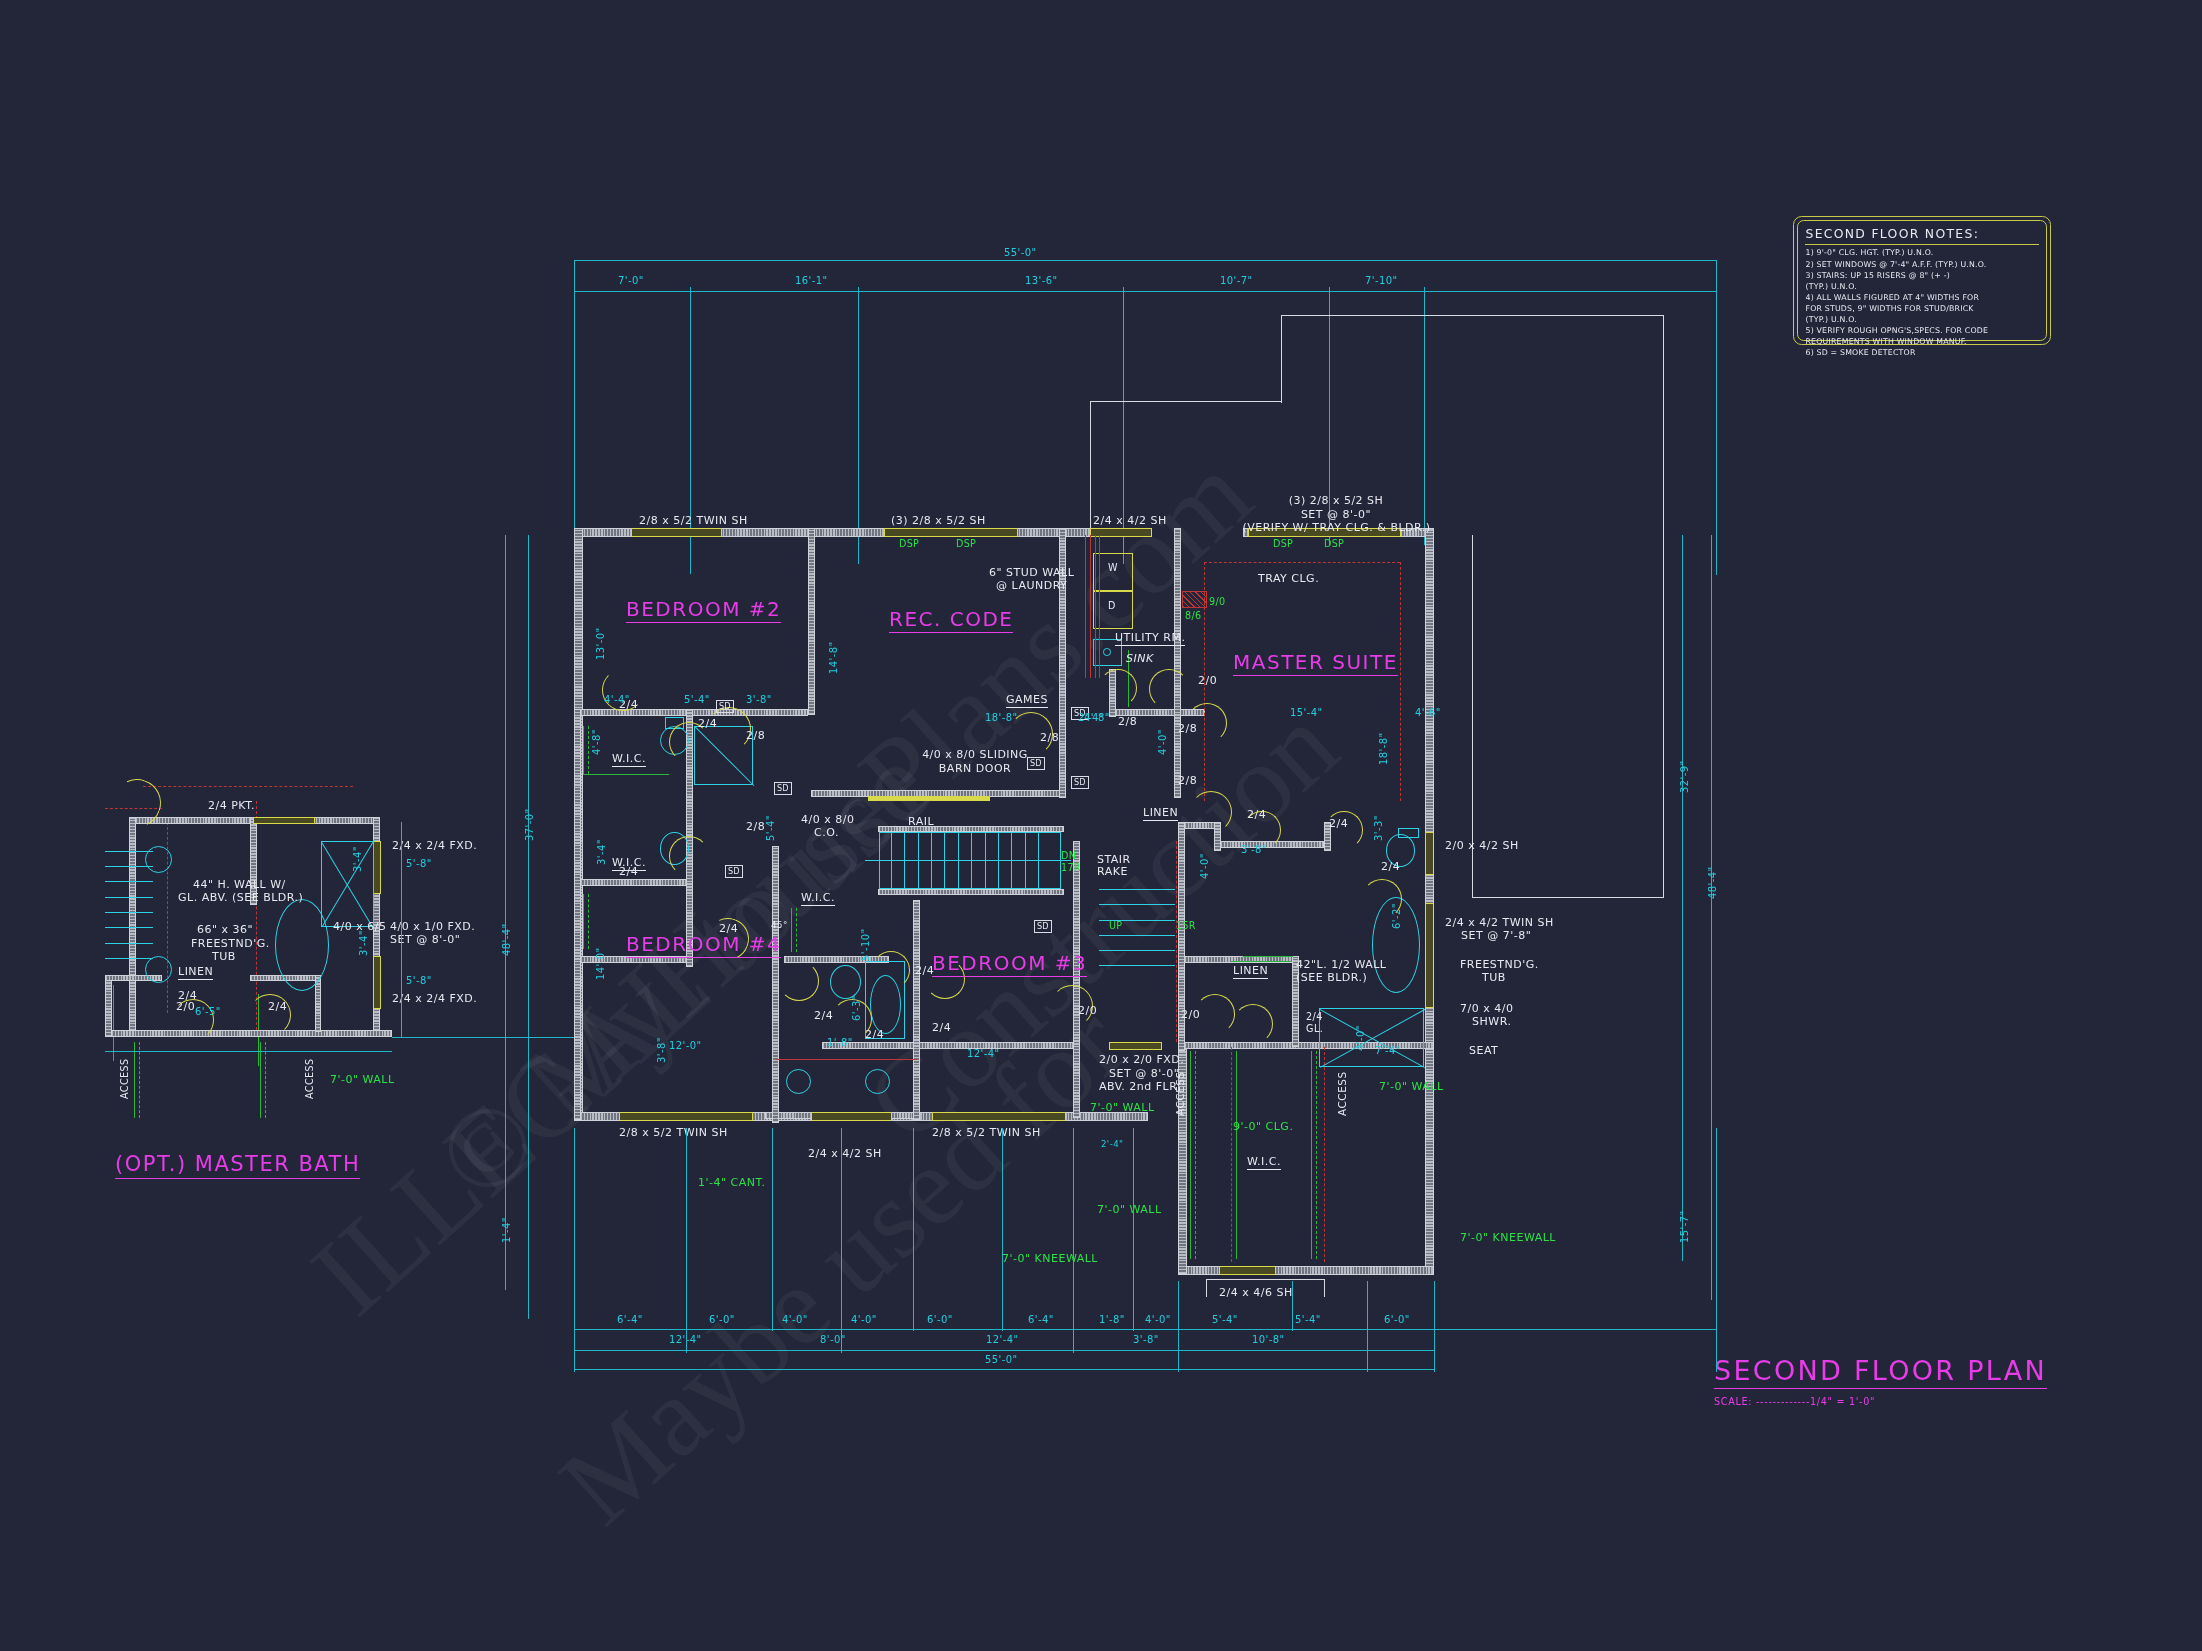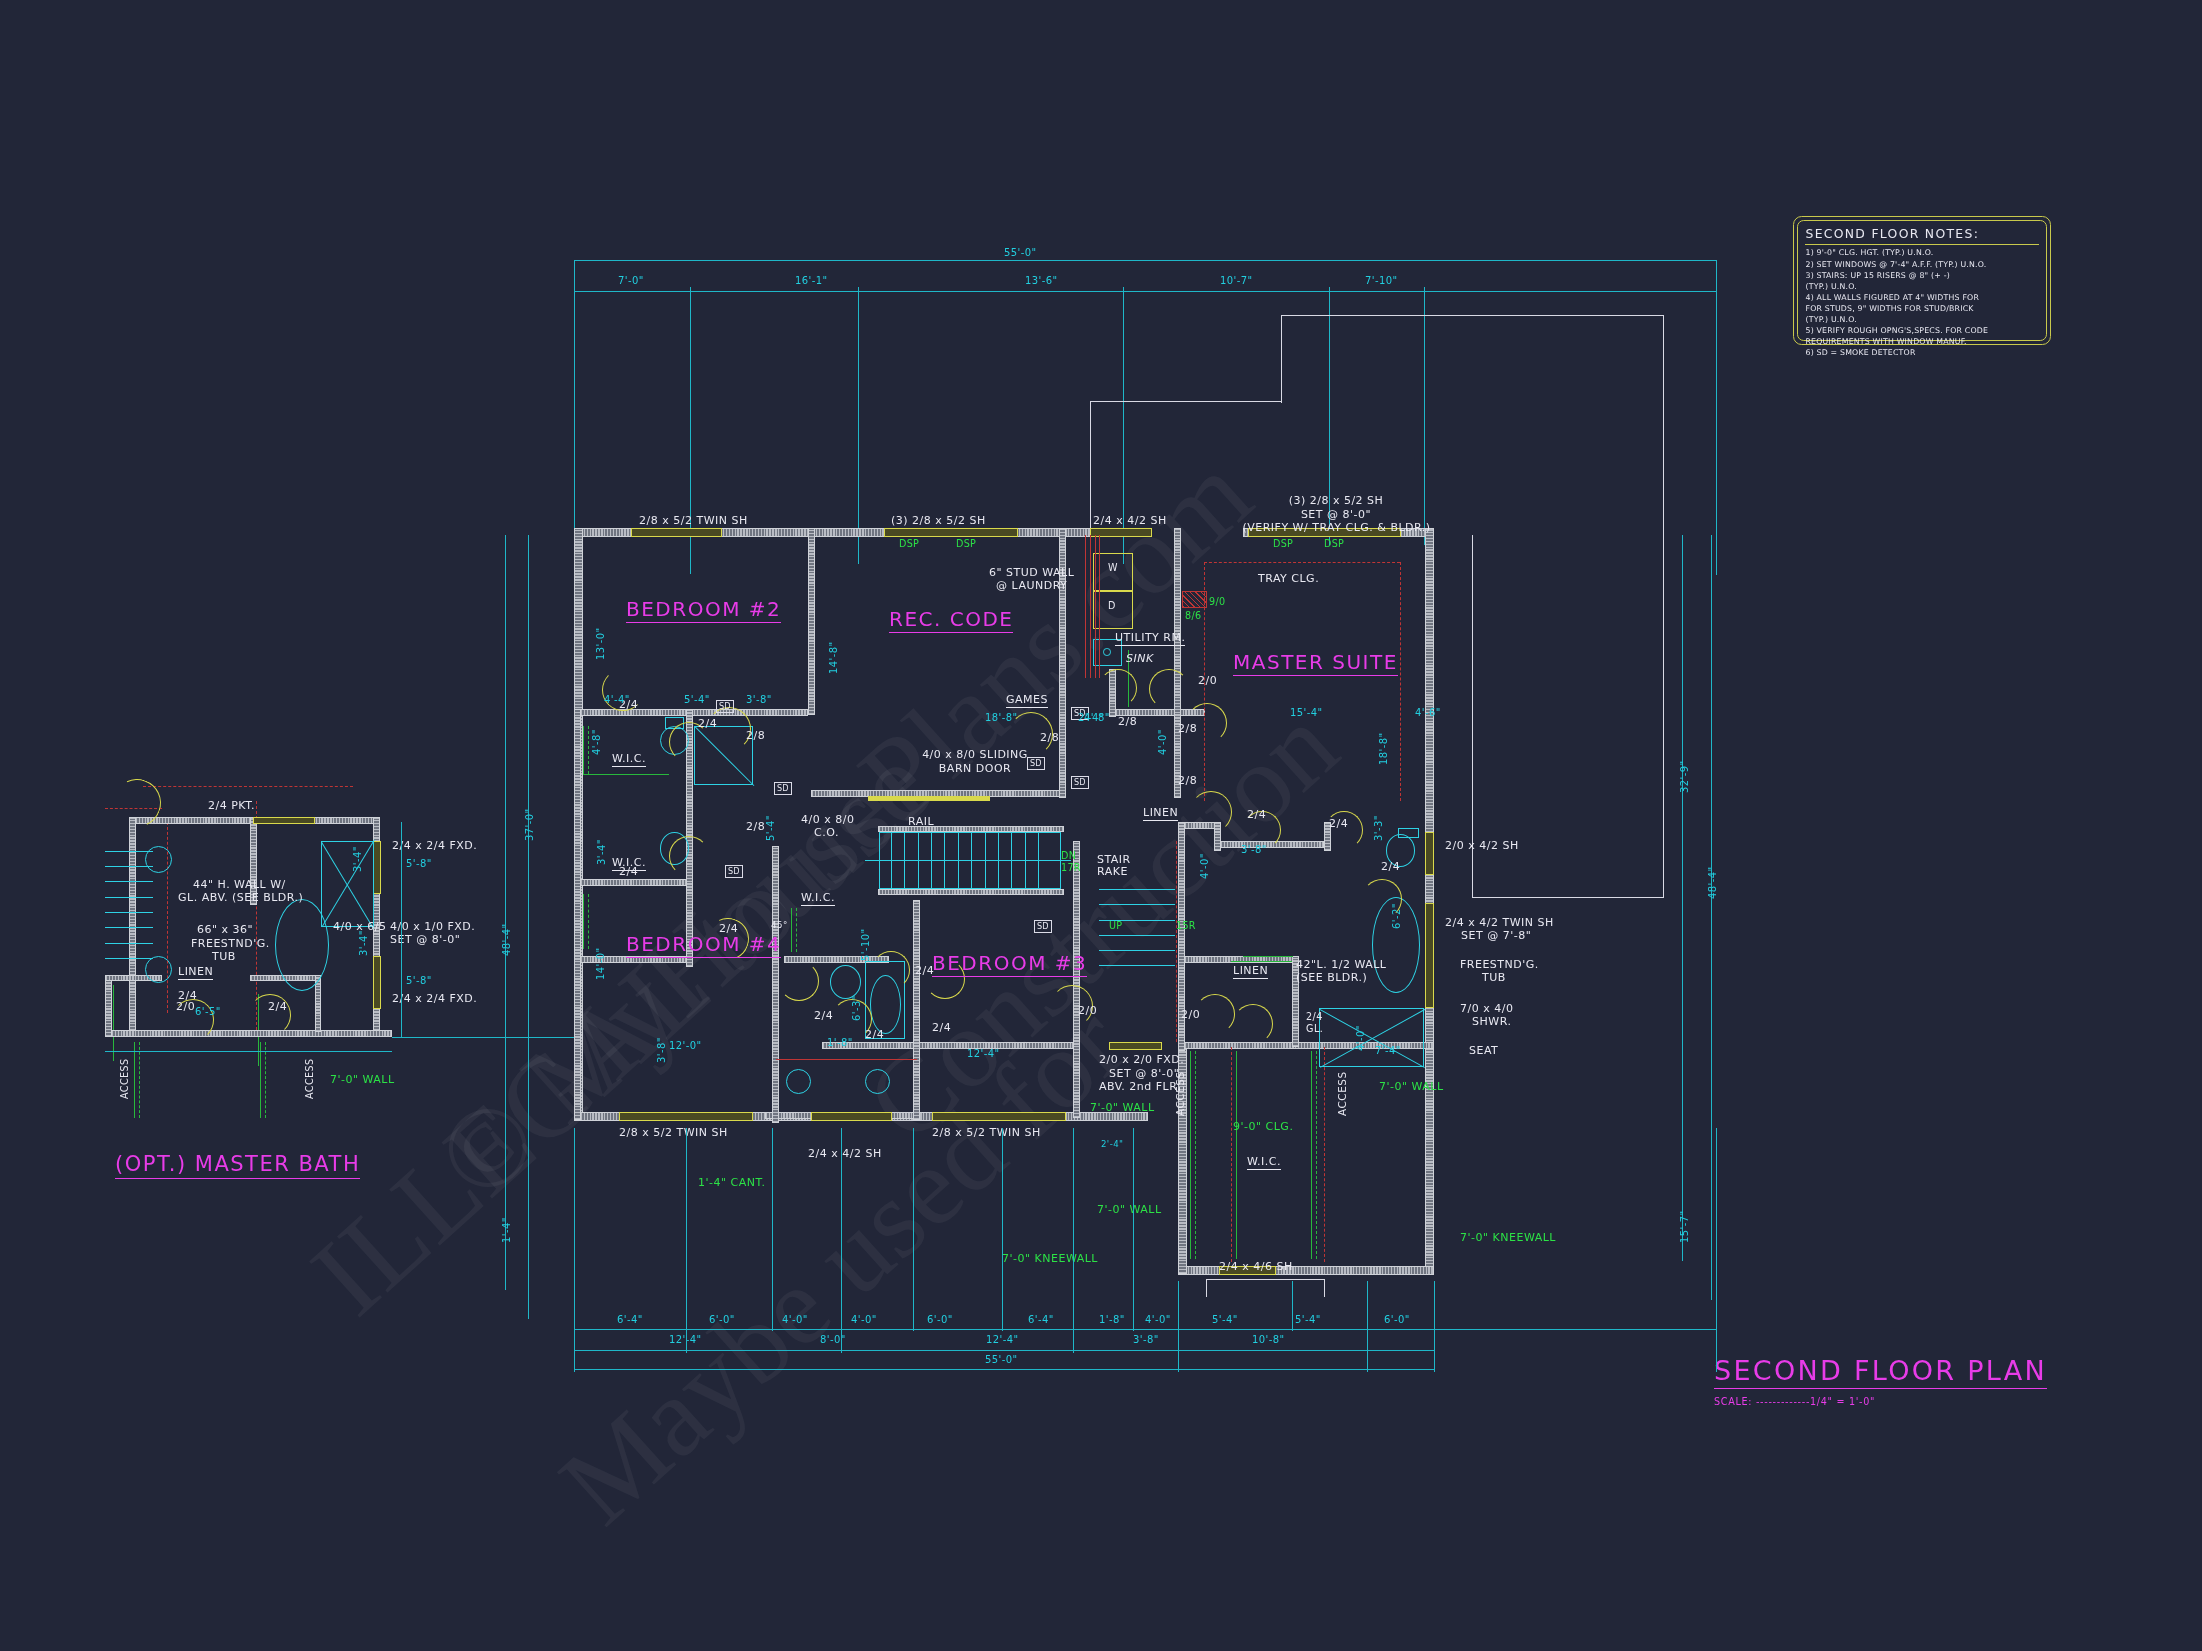--- a/index.html
+++ b/index.html
@@ -362,21 +362,21 @@
 <div class="note abs" style="left:1099px;top:1053px;">2/0 x 2/0 FXD.</div>
 <div class="note abs" style="left:1109px;top:1067px;">SET @ 8'-0"</div>
 <div class="note abs" style="left:1099px;top:1080px;">ABV. 2nd FLR.</div>
 <div class="abs" style="left:1174px;top:1116px;color:#e9e9f2;font-size:10.5px;letter-spacing:0.5px;
             transform:rotate(-90deg);transform-origin:0 0;white-space:nowrap;">ACCESS</div>
 <div class="abs" style="left:1336px;top:1116px;color:#e9e9f2;font-size:10.5px;letter-spacing:0.5px;
             transform:rotate(-90deg);transform-origin:0 0;white-space:nowrap;">ACCESS</div>
 <div class="note abs" style="left:619px;top:1126px;">2/8 x 5/2 TWIN SH</div>
 <div class="note abs" style="left:808px;top:1147px;">2/4 x 4/2 SH</div>
 <div class="note abs" style="left:932px;top:1126px;">2/8 x 5/2 TWIN SH</div>
-<div class="note abs" style="left:1219px;top:1260px;">2/4 x 4/6 SH</div>
+<div class="note abs" style="left:1219px;top:1286px;">2/4 x 4/6 SH</div>
 <div class="note abs" style="left:771px;top:920px;font-size:8.6px;">45°</div>
 <div class="abs" style="left:1206px;top:1279px;width:117px;height:17px;border:1px solid #d9d9e4;border-bottom:none;"></div>
 
 <div class="grnsm abs" style="left:899px;top:538px;">DSP</div>
 <div class="grnsm abs" style="left:956px;top:538px;">DSP</div>
 <div class="grnsm abs" style="left:1273px;top:538px;">DSP</div>
 <div class="grnsm abs" style="left:1324px;top:538px;">DSP</div>
 <div class="grnsm abs" style="left:1209px;top:596px;">9/0</div>
 <div class="grnsm abs" style="left:1185px;top:610px;">8/6</div>
 <div class="grnsm abs" style="left:1061px;top:850px;">DN</div>

